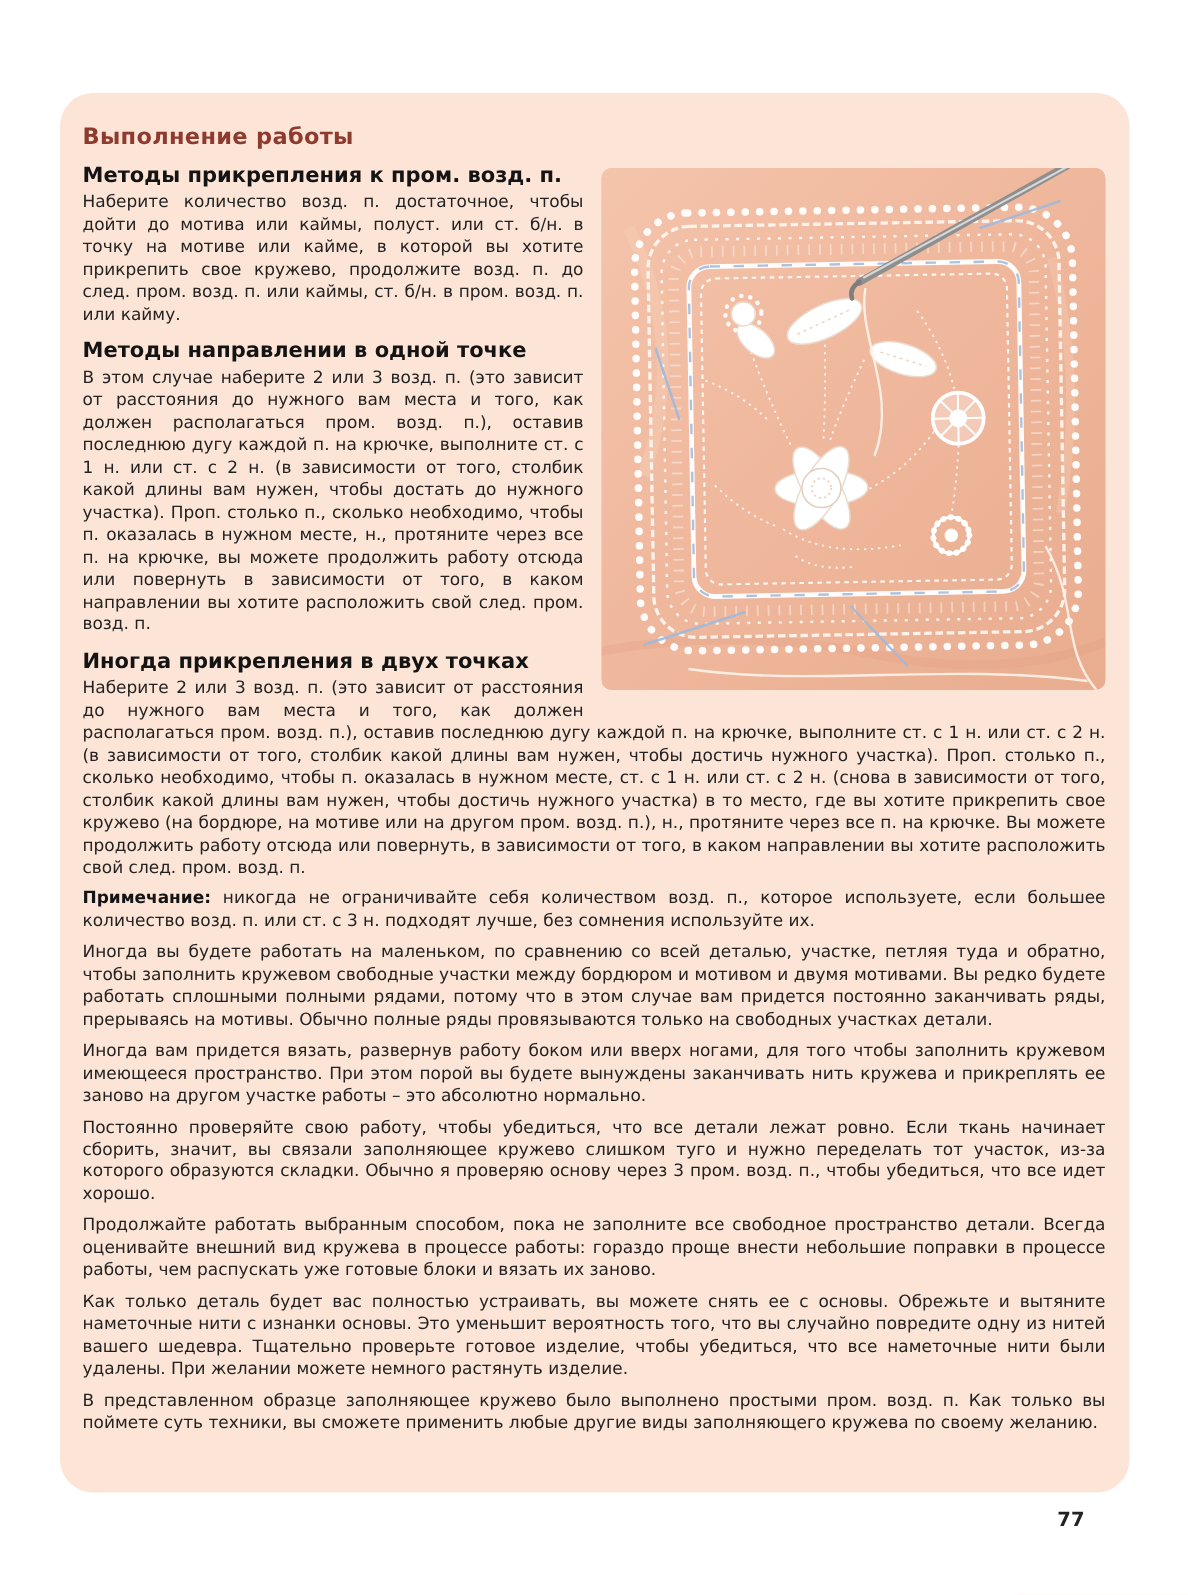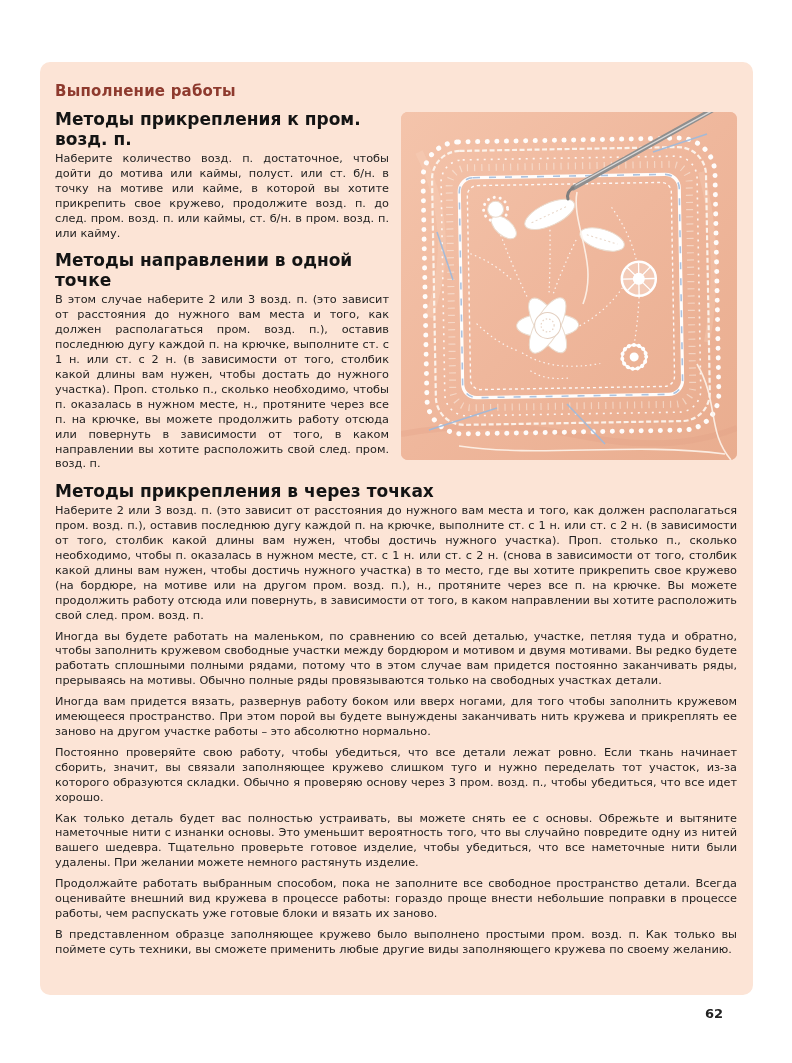--- a/index.html
+++ b/index.html
@@ -3,34 +3,34 @@
 <meta charset="utf-8">
 <style>
   * { margin:0; padding:0; box-sizing:border-box; }
   html,body { background:#ffffff; }
   .sheet {
     position:relative; width:792px; height:1063px; background:#ffffff;
     font-family:"DejaVu Sans","Liberation Sans",sans-serif; color:#222;
   }
   .panel {
     position:absolute; left:40px; top:62px; width:713px; height:933px;
-    background:#fce4d6; border-radius:10px;
+    background:#fce4d6; border-radius:22px;
     padding:20px 16px 36px 15px; overflow:hidden;
   }
   h1.title {
     color:#8e3a2e; font-size:15px; font-weight:bold; letter-spacing:0.2px;
     margin:0 0 8px 0;
   }
   .photo-wrap {
     float:right; width:336px; height:348px; margin:4px 0 10px 12px;
     border-radius:7px; overflow:hidden; background:#efb79c;
   }
   .photo-wrap svg { display:block; width:100%; height:100%; }
   h2.sub {
-    font-size:17px; font-weight:bold; color:#141414; margin:9px 0 3px 0;
+    font-size:14px; font-weight:bold; color:#141414; margin:9px 0 3px 0;
   }
   p.body {
     font-size:11.3px; line-height:1.32; color:#222; text-align:justify;
     margin:0 0 6px 0; hyphens:auto;
   }
   p.body b { color:#141414; }
   .pageno {
     position:absolute; top:1006px; right:69px;
     font-size:13px; font-weight:bold; color:#222;
   }
@@ -148,27 +148,28 @@
         </g>
       </svg>
     </div>
 
     <h2 class="sub">Методы прикрепления к пром. возд. п.</h2>
     <p class="body">Наберите количество возд. п. достаточное, чтобы дойти до мотива или каймы, полуст. или ст. б/н. в точку на мотиве или кайме, в которой вы хотите прикрепить свое кружево, продолжите возд. п. до след. пром. возд. п. или каймы, ст. б/н. в пром. возд. п. или кайму.</p>
 
     <h2 class="sub">Методы направлении в одной точке</h2>
     <p class="body">В этом случае наберите 2 или 3 возд. п. (это зависит от расстояния до нужного вам места и того, как должен располагаться пром. возд. п.), оставив последнюю дугу каждой п. на крючке, выполните ст. с 1 н. или ст. с 2 н. (в зависимости от того, столбик какой длины вам нужен, чтобы достать до нужного участка). Проп. столько п., сколько необходимо, чтобы п. оказалась в нужном месте, н., протяните через все п. на крючке, вы можете продолжить работу отсюда или повернуть в зависимости от того, в каком направлении вы хотите расположить свой след. пром. возд. п.</p>
 
-    <h2 class="sub">Методы прикрепления в через точках</h2>
+    <h2 class="sub">Иногда прикрепления в двух точках</h2>
     <p class="body">Наберите 2 или 3 возд. п. (это зависит от расстояния до нужного вам места и того, как должен располагаться пром. возд. п.), оставив последнюю дугу каждой п. на крючке, выполните ст. с 1 н. или ст. с 2 н. (в зависимости от того, столбик какой длины вам нужен, чтобы достичь нужного участка). Проп. столько п., сколько необходимо, чтобы п. оказалась в нужном месте, ст. с 1 н. или ст. с 2 н. (снова в зависимости от того, столбик какой длины вам нужен, чтобы достичь нужного участка) в то место, где вы хотите прикрепить свое кружево (на бордюре, на мотиве или на другом пром. возд. п.), н., протяните через все п. на крючке. Вы можете продолжить работу отсюда или повернуть, в зависимости от того, в каком направлении вы хотите расположить свой след. пром. возд. п.</p>
 
+    <p class="body"><b>Примечание:</b> <span>никогда не ограничивайте себя количеством возд. п., которое используете, если большее количество возд. п. или ст. с 3 н. подходят лучше, без сомнения используйте их.</span></p>
 
     <p class="body">Иногда вы будете работать на маленьком, по сравнению со всей деталью, участке, петляя туда и обратно, чтобы заполнить кружевом свободные участки между бордюром и мотивом и двумя мотивами. Вы редко будете работать сплошными полными рядами, потому что в этом случае вам придется постоянно заканчивать ряды, прерываясь на мотивы. Обычно полные ряды провязываются только на свободных участках детали.</p>
     <p class="body">Иногда вам придется вязать, развернув работу боком или вверх ногами, для того чтобы заполнить кружевом имеющееся пространство. При этом порой вы будете вынуждены заканчивать нить кружева и прикреплять ее заново на другом участке работы – это абсолютно нормально.</p>
     <p class="body">Постоянно проверяйте свою работу, чтобы убедиться, что все детали лежат ровно. Если ткань начинает сборить, значит, вы связали заполняющее кружево слишком туго и нужно переделать тот участок, из-за которого образуются складки. Обычно я проверяю основу через 3 пром. возд. п., чтобы убедиться, что все идет хорошо.</p>
+    <p class="body">Продолжайте работать выбранным способом, пока не заполните все свободное пространство детали. Всегда оценивайте внешний вид кружева в процессе работы: гораздо проще внести небольшие поправки в процессе работы, чем распускать уже готовые блоки и вязать их заново.</p>
     <p class="body">Как только деталь будет вас полностью устраивать, вы можете снять ее с основы. Обрежьте и вытяните наметочные нити с изнанки основы. Это уменьшит вероятность того, что вы случайно повредите одну из нитей вашего шедевра. Тщательно проверьте готовое изделие, чтобы убедиться, что все наметочные нити были удалены. При желании можете немного растянуть изделие.</p>
-    <p class="body">Продолжайте работать выбранным способом, пока не заполните все свободное пространство детали. Всегда оценивайте внешний вид кружева в процессе работы: гораздо проще внести небольшие поправки в процессе работы, чем распускать уже готовые блоки и вязать их заново.</p>
     <p class="body">В представленном образце заполняющее кружево было выполнено простыми пром. возд. п. Как только вы поймете суть техники, вы сможете применить любые другие виды заполняющего кружева по своему желанию.</p>
 
   </div>
 
-  <div class="pageno">62</div>
+  <div class="pageno">77</div>
 </div>
 
 </body></html>

